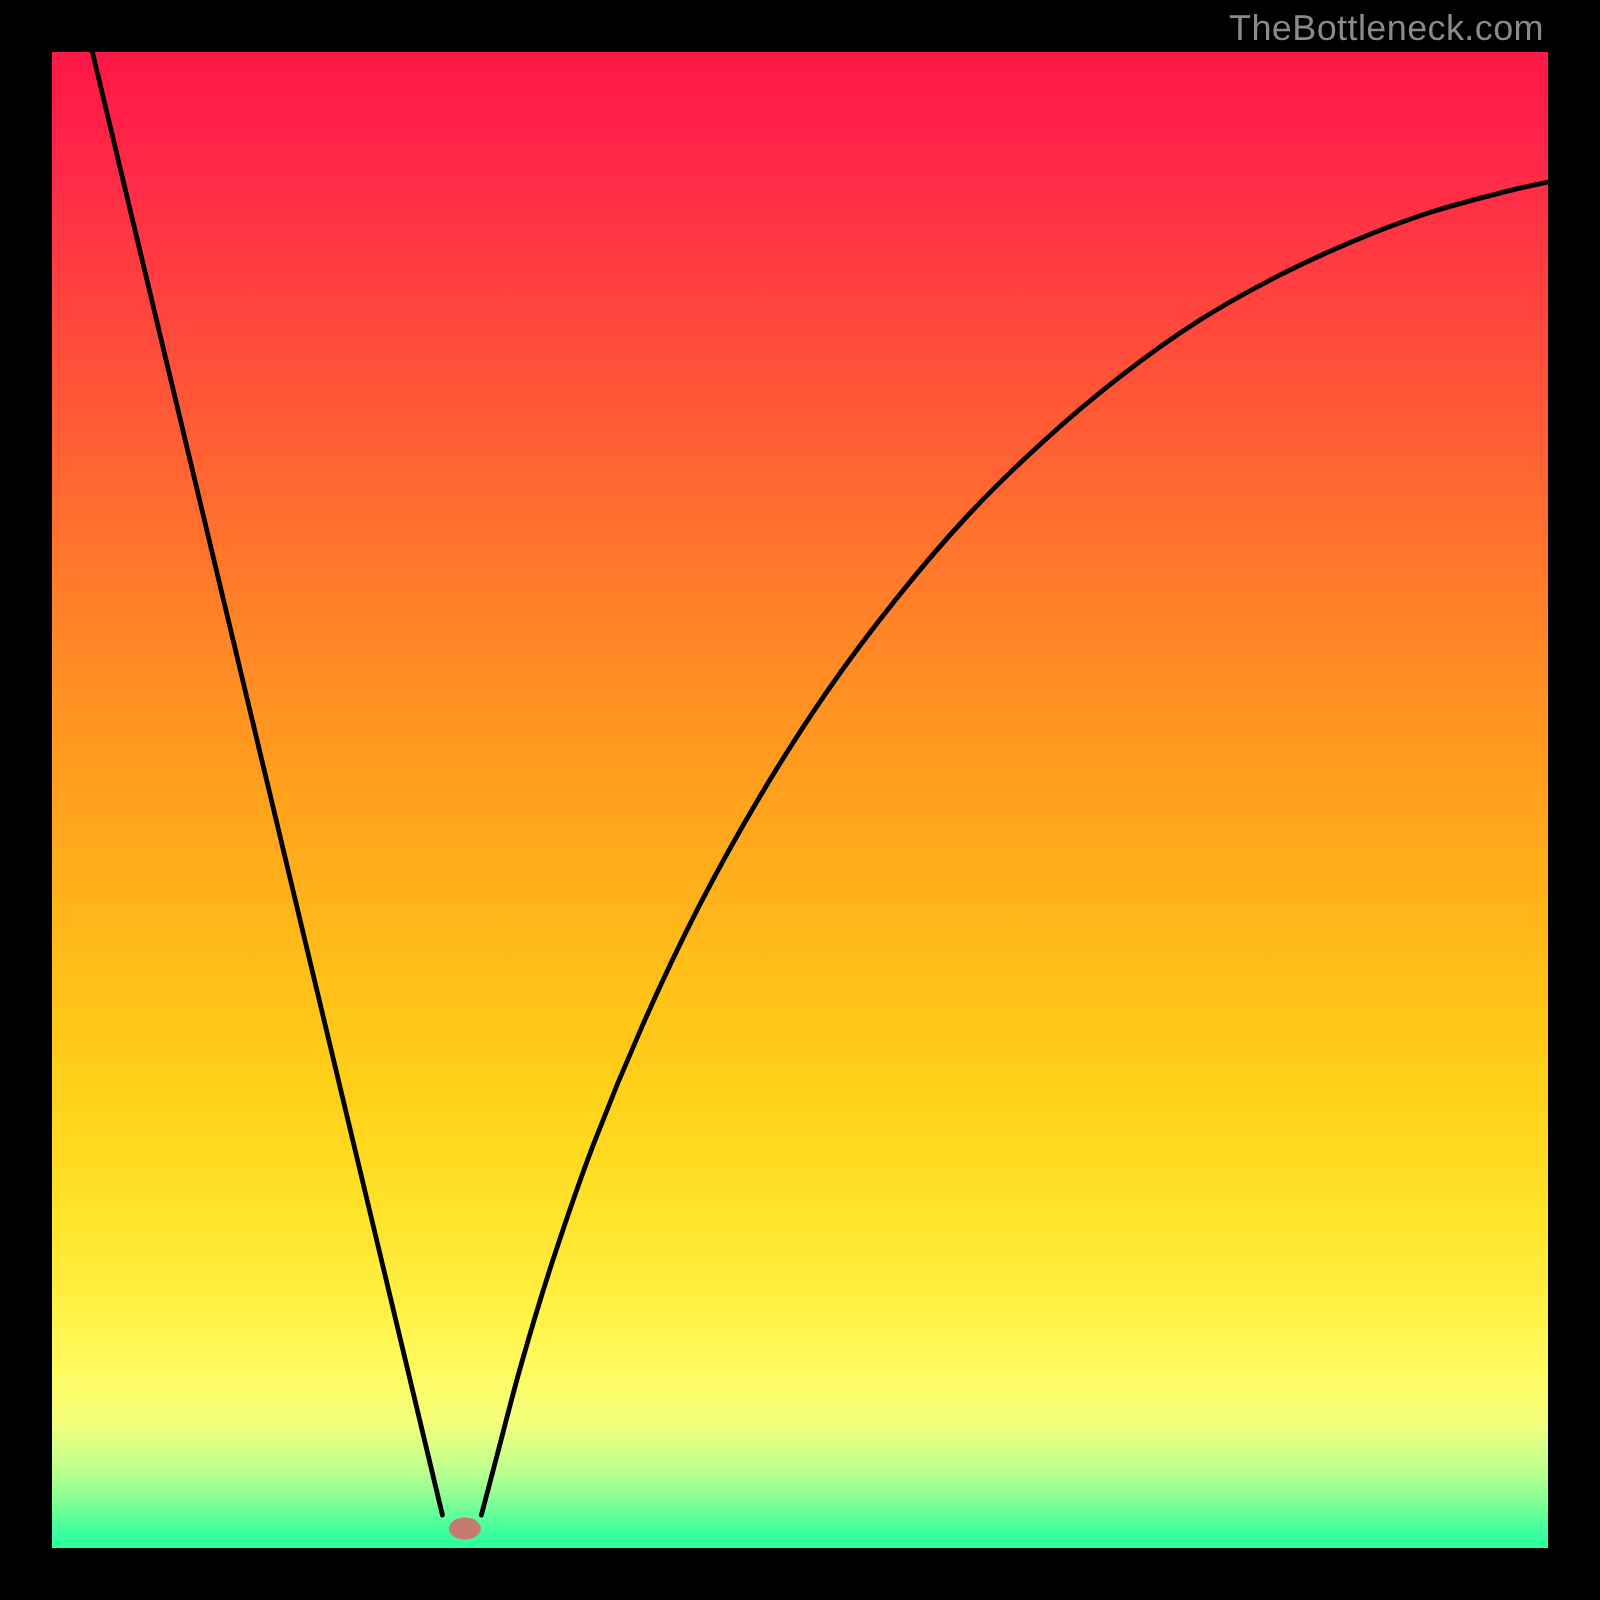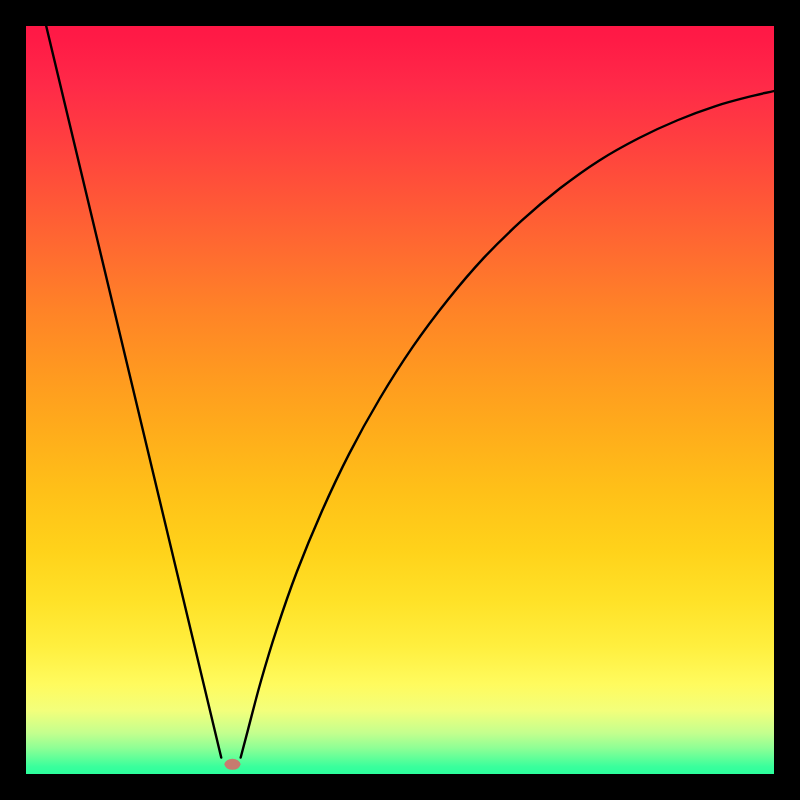--- a/index.html
+++ b/index.html
@@ -70,13 +70,14 @@
 <div class="outer">
   <div class="plot-area">
     <svg class="overlay" width="748" height="748" viewBox="0 0 748 748">
       <g id="curves" fill="none" stroke="#000000" stroke-width="2.4" stroke-linecap="round" stroke-linejoin="round">
           <path d="M 20.196 0 L 195.228 731.544"></path>
           <path d="M 214.676 731.544 C 216.02239999999998 726.42768, 218.52071999999998 716.85328, 222.15599999999998 703.12 C 225.79127999999997 689.38672, 229.75568 673.15512, 234.872 655.248 C 239.98832000000002 637.3408800000001, 244.11728000000002 623.29344, 250.58 603.636 C 257.04272000000003 583.9785599999999, 262.6976 567.1784799999999, 270.776 546.04 C 278.8544 524.90152, 286.03520000000003 507.47312, 295.46000000000004 486.2 C 304.88480000000004 464.92688, 312.63408000000004 448.32128, 323.136 427.856 C 333.63792 407.39072, 342.3596 391.75752, 353.804 372.504 C 365.24839999999995 353.25048000000004, 374.46376000000004 338.6644800000001, 386.716 320.89200000000005 C 398.96824 303.11952, 409.08119999999997 289.79015999999996, 421.87199999999996 273.768 C 434.66279999999995 257.74584, 444.44664 246.15184, 457.776 231.88 C 471.10536 217.60816, 482.19072000000006 207.00152, 495.92400000000004 194.48000000000002 C 509.65728 181.95848000000004, 520.20408 173.08720000000002, 534.072 162.31600000000003 C 547.93992 151.54480000000004, 558.8308 143.66088, 572.968 134.64 C 587.1052 125.61912, 598.4748 119.47056000000003, 612.612 112.20000000000005 C 626.7492 104.92944000000006, 637.64008 100.03752000000007, 651.508 94.24800000000005 C 665.3759200000001 88.45848000000002, 675.92272 84.47911999999997, 689.6560000000001 80.03599999999994 C 703.3892800000001 75.59287999999992, 717.3020799999999 72.25679999999996, 727.804 69.56399999999996 C 738.30592 66.87119999999997, 744.36472 65.88384, 748 65.07600000000002"></path>
         </g>
       <ellipse id="marker" rx="8" ry="5.5" fill="#c77b6f" cx="206.448" cy="738.276"></ellipse>
     </svg>
   </div>
+  <div class="watermark">TheBottleneck.com</div>
 </div>
 
 </body></html>

